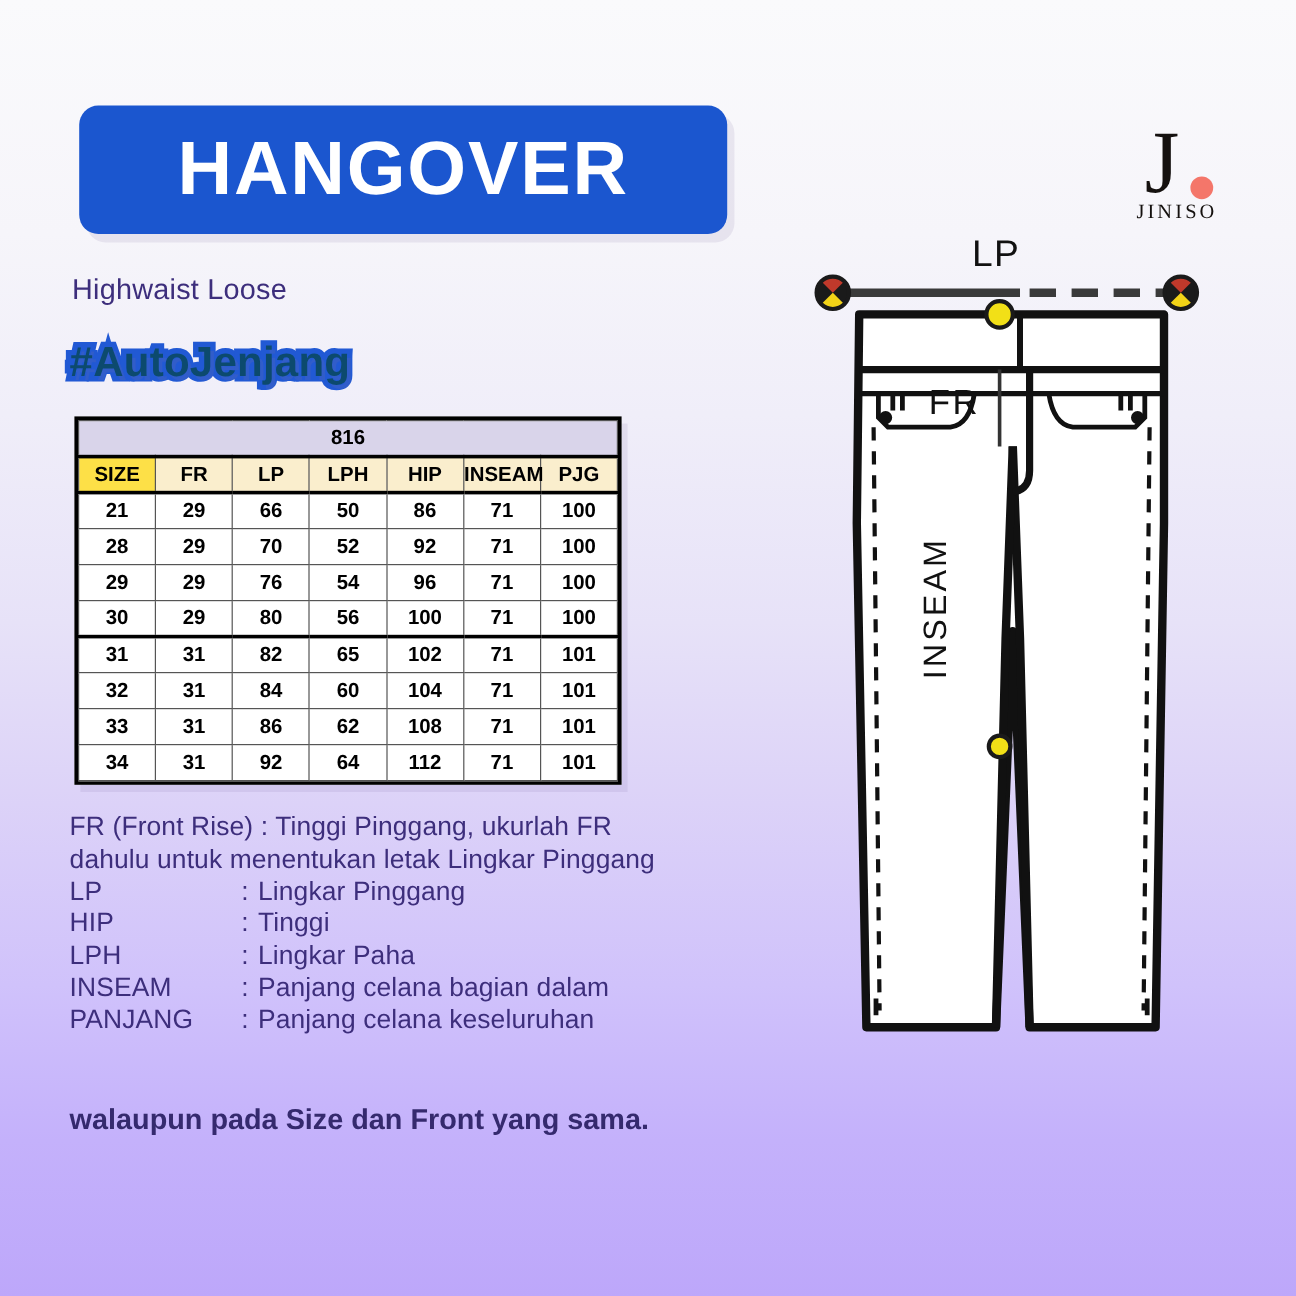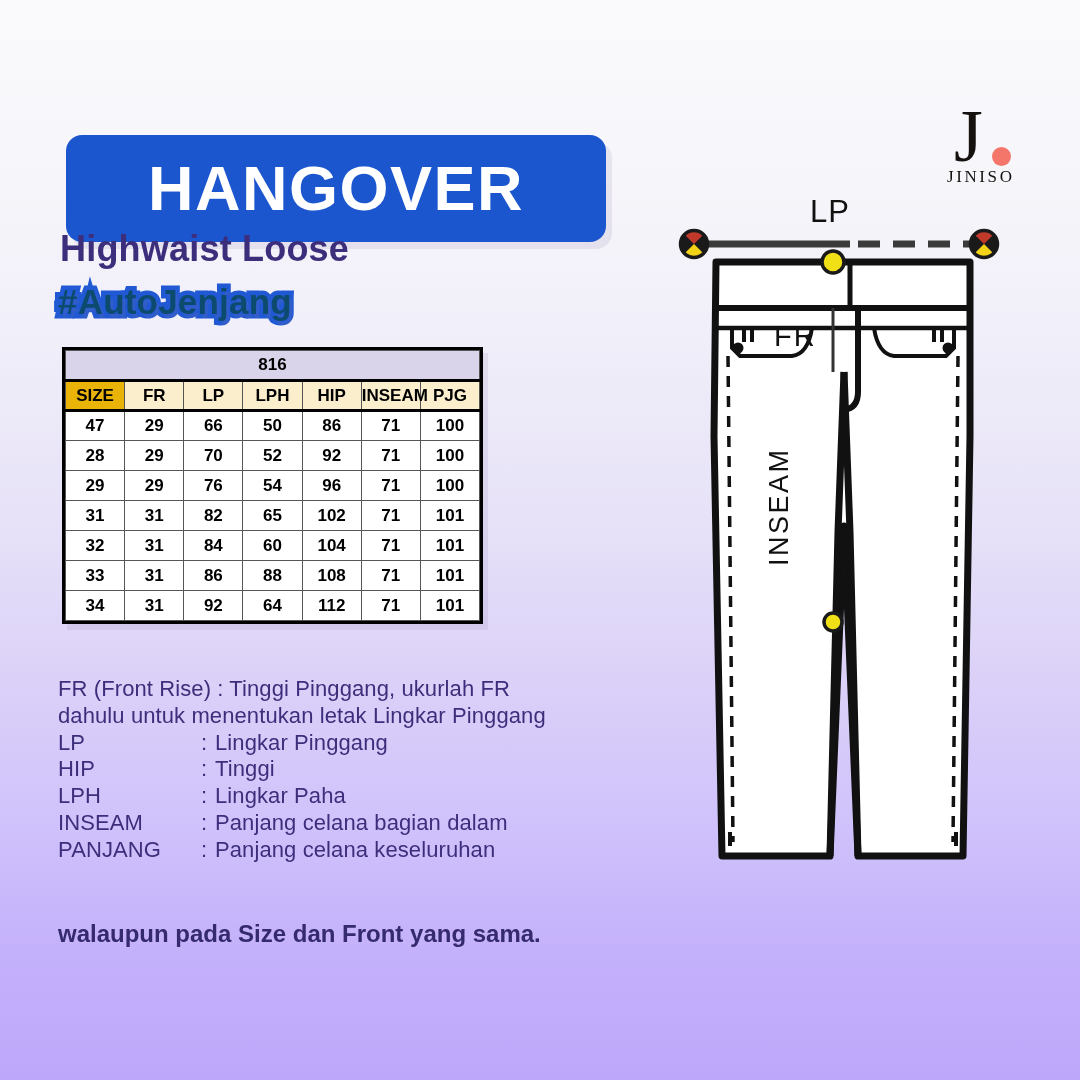--- a/index.html
+++ b/index.html
@@ -21,21 +21,21 @@
     box-shadow:6px 7px 0 rgba(120,110,160,.13);
     display:flex;align-items:center;justify-content:center;
   }
   .banner-text{
     color:#fff;font-weight:700;font-size:63px;letter-spacing:1.5px;
     line-height:1;white-space:nowrap;
   }
 
   .subtitle{
     position:absolute;left:60px;top:228px;
-    color:#3d2e7c;font-weight:700;font-size:36px;letter-spacing:.2px;
+    color:#3d2e7c;font-weight:400;font-size:24px;letter-spacing:.2px;
     white-space:nowrap;
   }
 
   .hashtag{
     position:absolute;left:58px;top:282px;
     font-weight:700;font-size:35px;letter-spacing:.2px;
     color:#0c4a6e;white-space:nowrap;
     -webkit-text-stroke:9px #2159d4;
     paint-order:stroke fill;
     text-shadow:3px 4px 0 rgba(120,110,160,.18);
@@ -53,21 +53,21 @@
     border-radius:50%;background:#f4766a;
   }
   .logo-word{
     position:absolute;left:7px;top:64px;
     font-family:Liberation Serif, serif;
     font-size:17px;letter-spacing:2.6px;color:#15110f;
   }
 
   
   .table-wrap{
-    position:absolute;left:62px;top:347px;width:421px;
+    position:absolute;left:62px;top:347px;width:456px;
     box-shadow:5px 6px 0 rgba(120,110,160,.13);
     background:#fff;border:3px solid #000;box-sizing:border-box;
   }
   table.sizes{border-collapse:collapse;width:100%;table-layout:fixed;}
   table.sizes td,table.sizes th{
     border:1px solid #555;text-align:center;color:#000;
     font-size:17px;font-weight:700;padding:0;height:30px;
     box-sizing:border-box;
   }
   .title-cell{
@@ -114,52 +114,52 @@
     font-size:27px;font-weight:400;color:#111;letter-spacing:2.5px;
     transform:rotate(-90deg);transform-origin:left top;
     white-space:nowrap;
   }
 </style>
 </head>
 <body>
 
 <div class="stage">
 
-  <div class="banner" style="background: rgb(27, 86, 207); margin-top: 47px;">
+  <div class="banner" style="background: rgb(27, 86, 207);">
     <span class="banner-text">HANGOVER</span>
   </div>
 
   <div class="subtitle">Highwaist Loose</div>
   <div class="hashtag">#AutoJenjang</div>
 
   <div class="logo">
     <span class="logo-j">J</span>
     <span class="logo-dot" style="background: rgb(244, 118, 106);"></span>
     <span class="logo-word">JINISO</span>
   </div>
 
   <div class="table-wrap">
     <table class="sizes">
       <thead>
         <tr>
           <th class="title-cell" colspan="7" style="background: rgb(217, 212, 234);">816</th>
         </tr>
         <tr id="head-row">
-            <th class="col" style="background: #eab308;">SIZE</th>
+            <th class="col" style="background: #fde047;">SIZE</th>
             <th class="col" style="background: rgb(250, 238, 205);">FR</th>
             <th class="col" style="background: rgb(250, 238, 205);">LP</th>
             <th class="col" style="background: rgb(250, 238, 205);">LPH</th>
             <th class="col" style="background: rgb(250, 238, 205);">HIP</th>
             <th class="col" style="background: rgb(250, 238, 205);">INSEAM</th>
             <th class="col" style="background: rgb(250, 238, 205);">PJG</th>
           </tr>
       </thead>
       <tbody id="table-body">
           <tr>
-            <td class="val">47</td>
+            <td class="val">21</td>
             <td class="val">29</td>
             <td class="val">66</td>
             <td class="val">50</td>
             <td class="val">86</td>
             <td class="val">71</td>
             <td class="val">100</td>
           </tr>
           <tr>
             <td class="val">28</td>
             <td class="val">29</td>
@@ -171,20 +171,29 @@
           </tr>
           <tr>
             <td class="val">29</td>
             <td class="val">29</td>
             <td class="val">76</td>
             <td class="val">54</td>
             <td class="val">96</td>
             <td class="val">71</td>
             <td class="val">100</td>
           </tr>
+          <tr class="group-end">
+            <td class="val">30</td>
+            <td class="val">29</td>
+            <td class="val">80</td>
+            <td class="val">56</td>
+            <td class="val">100</td>
+            <td class="val">71</td>
+            <td class="val">100</td>
+          </tr>
           <tr>
             <td class="val">31</td>
             <td class="val">31</td>
             <td class="val">82</td>
             <td class="val">65</td>
             <td class="val">102</td>
             <td class="val">71</td>
             <td class="val">101</td>
           </tr>
           <tr>
@@ -193,21 +202,21 @@
             <td class="val">84</td>
             <td class="val">60</td>
             <td class="val">104</td>
             <td class="val">71</td>
             <td class="val">101</td>
           </tr>
           <tr>
             <td class="val">33</td>
             <td class="val">31</td>
             <td class="val">86</td>
-            <td class="val">88</td>
+            <td class="val">62</td>
             <td class="val">108</td>
             <td class="val">71</td>
             <td class="val">101</td>
           </tr>
           <tr>
             <td class="val">34</td>
             <td class="val">31</td>
             <td class="val">92</td>
             <td class="val">64</td>
             <td class="val">112</td>

